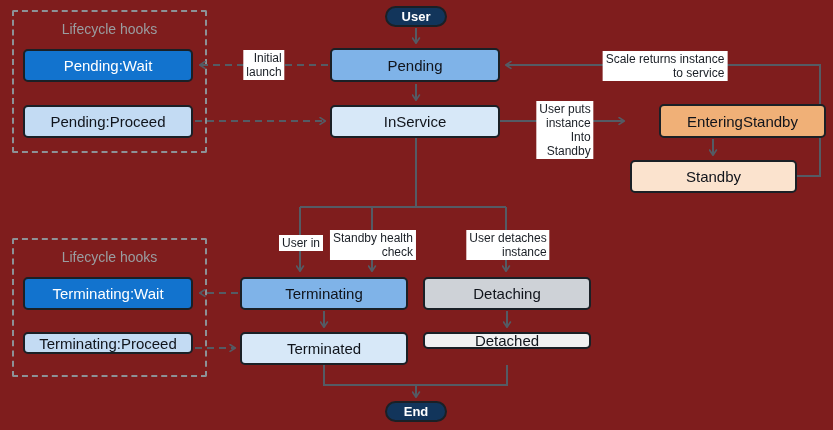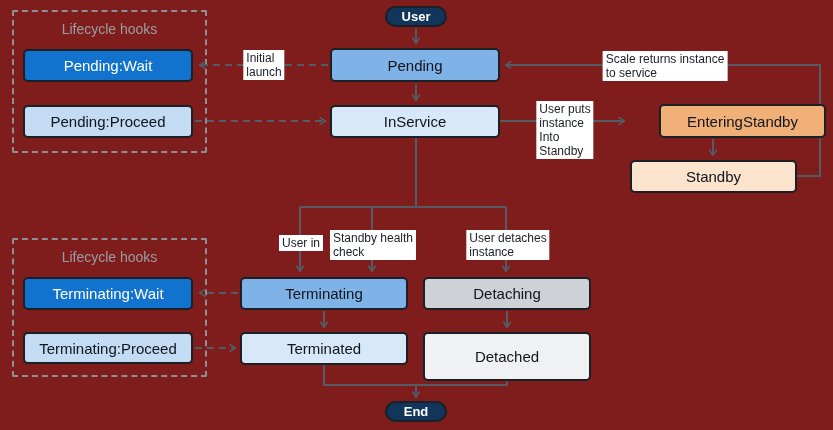--- a/index.html
+++ b/index.html
@@ -36,21 +36,21 @@
   .c-light{background:var(--light-blue)}
   .c-orange{background:var(--orange)}
   .c-lightorange{background:var(--light-orange)}
   .c-gray{background:var(--gray-fill)}
   .c-lightgray{background:var(--light-gray-fill)}
   .pill{position:absolute;z-index:2;display:flex;align-items:center;justify-content:center;
     background:var(--navy-pill);color:var(--text-light);border:2px solid var(--border);
     border-radius:12px;font-size:13px;font-weight:700}
   .edge-label{position:absolute;z-index:3;transform:translate(-50%,-50%);
     background:#fff;padding:1px 3px;font-size:12px;line-height:14px;color:#1A1F26;
-    text-align:left;white-space:pre-line}
+    text-align:right;white-space:pre-line}
 </style>
 </head>
 <body>
 
 <div class="canvas">
 
   <svg class="connectors" width="833" height="430" viewBox="0 0 833 430">
     <defs>
       <marker id="arrow" viewBox="0 0 10 10" refX="6.5" refY="5" markerWidth="9" markerHeight="9" markerUnits="userSpaceOnUse" orient="auto">
         <path d="M1,1.2 L6.8,5 L1,8.8" fill="none" style="stroke:var(--line)" stroke-width="1.8" stroke-linecap="round" stroke-linejoin="round"></path>
@@ -102,26 +102,26 @@
   <div class="node c-darkblue" style="left:23px;top:49px;width:170px;height:33px">Pending:Wait</div>
   <div class="node c-proceed" style="left:23px;top:105px;width:170px;height:33px">Pending:Proceed</div>
 
   <div class="node c-midblue" style="left:330px;top:48px;width:170px;height:34px">Pending</div>
   <div class="node c-light" style="left:330px;top:105px;width:170px;height:33px">InService</div>
 
   <div class="node c-orange" style="left:659px;top:104px;width:167px;height:34px">EnteringStandby</div>
   <div class="node c-lightorange" style="left:630px;top:160px;width:167px;height:33px">Standby</div>
 
   <div class="node c-darkblue" style="left:23px;top:277px;width:170px;height:33px">Terminating:Wait</div>
-  <div class="node c-proceed" style="left:23px;top:332px;width:170px;height:32px">Terminating:Proceed</div>
+  <div class="node c-proceed" style="left:23px;top:332px;width:170px;height:22px">Terminating:Proceed</div>
 
   <div class="node c-midblue" style="left:240px;top:277px;width:168px;height:33px">Terminating</div>
   <div class="node c-gray" style="left:423px;top:277px;width:168px;height:33px">Detaching</div>
   <div class="node c-light" style="left:240px;top:332px;width:168px;height:33px">Terminated</div>
-  <div class="node c-lightgray" style="left:423px;top:332px;width:168px;height:49px">Detached</div>
+  <div class="node c-lightgray" style="left:423px;top:332px;width:168px;height:17px">Detached</div>
 
   <div class="edge-label" style="left:264px;top:65px">Initial
 launch</div>
   <div class="edge-label" style="left:665px;top:66px">Scale returns instance
 to service</div>
   <div class="edge-label" style="left:565px;top:130px">User puts
 instance
 Into
 Standby</div>
   <div class="edge-label" style="left:301px;top:243px">User in</div>

